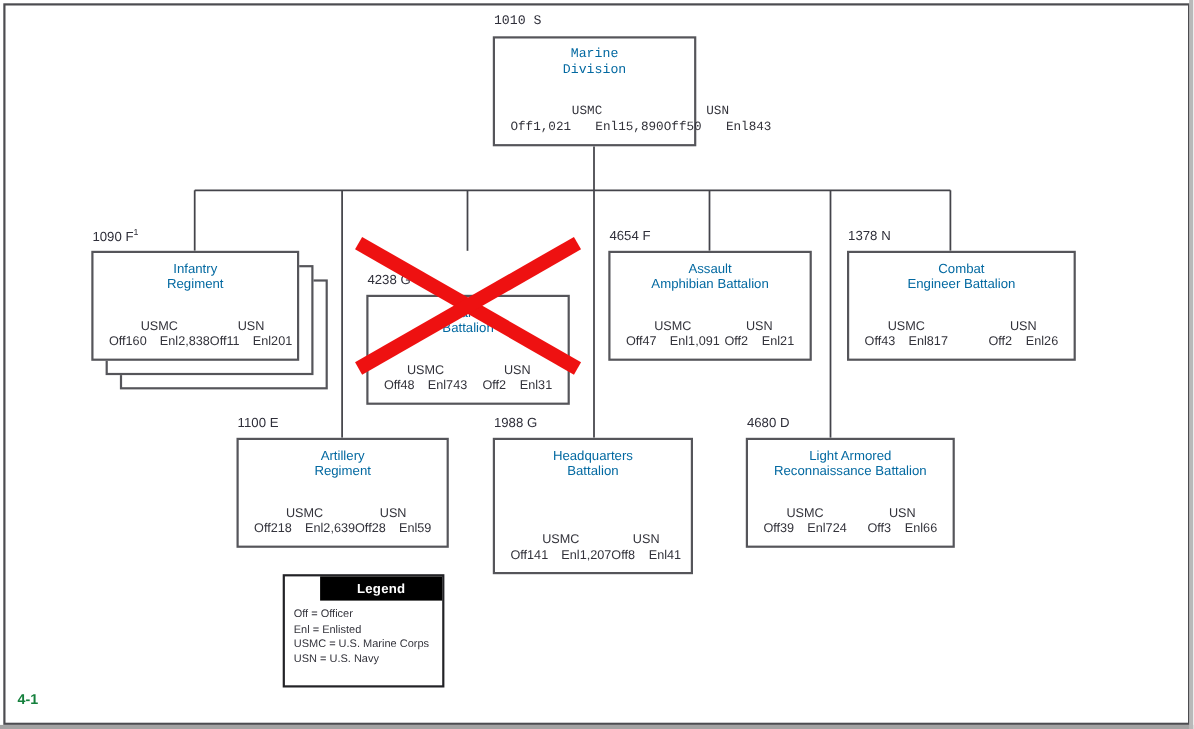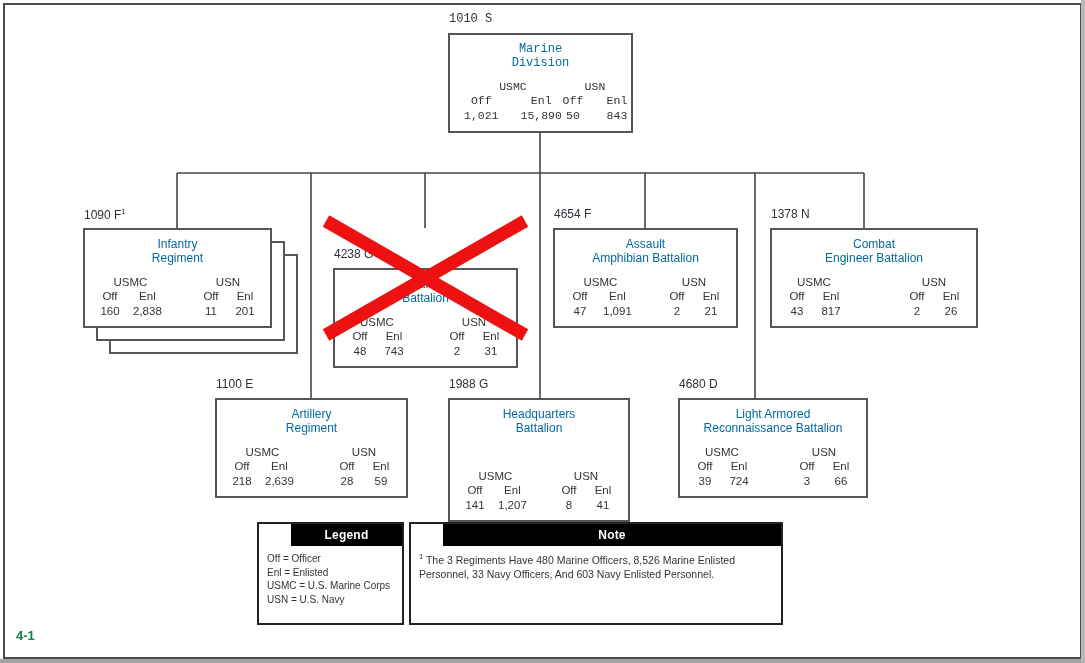--- a/index.html
+++ b/index.html
@@ -15,21 +15,21 @@
   .unit-id{position:absolute; top:-21px; left:1px; font-size:12px; color:#2f2f3a; white-space:nowrap;}
   .unit-id sup{font-size:8px;}
   .stack-layer{position:absolute; background:#ffffff; border:2px solid #55555a; box-sizing:border-box;}
   .unit-box{position:absolute; left:0; top:0; width:100%; height:100%; background:#ffffff; border:2px solid #55555a;
             box-sizing:border-box; display:flex; flex-direction:column; padding:7px 10px 7px; z-index:2;}
   .unit-title{text-align:center; font-size:12px; line-height:1.2; color:#0369a1;}
   .unit-stats{margin-top:auto; display:flex; justify-content:space-between; padding:0 4px;}
   .grp{text-align:center;}
   .grp-branch{font-size:11.5px; margin-bottom:1px;}
   .grp-cols{display:flex; gap:12px; justify-content:center;}
-  .col{display:flex; flex-direction:column; align-items:center; min-width:22px; font-size:11.5px; line-height:1.3;}
+  .col{display:flex; flex-direction:row; align-items:center; min-width:22px; font-size:11.5px; line-height:1.3;}
   .unit-division .grp-cols{gap:22px;}
 
   .panel{position:absolute; background:#ffffff; border:2px solid #222226; box-sizing:border-box;}
   .panel-header{background:#000000; color:#ffffff; font-weight:bold; font-size:12px; text-align:center;
                 height:22px; line-height:22px; letter-spacing:0.2px;margin-left:32px;}
   .panel-body{padding:6px 8px; font-size:10px; line-height:1.35; color:#33333b;}
   .panel-body .note-text{font-size:10.5px; line-height:1.4;}
   .panel-body sup{font-size:7.5px;}
 
   .page-number{position:absolute; left:16px; top:628px; font-size:13px; font-weight:bold; color:#15803d;}
@@ -369,24 +369,18 @@
   <div class="panel" style="left:257px; top:522px; width:147px; height:103px; z-index:3;">
     <div class="panel-header">Legend</div>
     <div class="panel-body">
       <div>Off = Officer</div>
       <div>Enl = Enlisted</div>
       <div>USMC = U.S. Marine Corps</div>
       <div>USN = U.S. Navy</div>
     </div>
   </div>
 
-  <div class="panel" style="left:409px; top:522px; width:374px; height:103px; z-index:3;">
-    <div class="panel-header">Note</div>
-    <div class="panel-body">
-      <div class="note-text"><sup>1</sup> <span>The 3 Regiments Have 480 Marine Officers, 8,526 Marine Enlisted Personnel, 33 Navy Officers, And 603 Navy Enlisted Personnel.</span></div>
-    </div>
-  </div>
 
   <div class="page-number">4-1</div>
 
   <div class="edge-strip-bottom"></div>
   <div class="edge-strip-right"></div>
 </div>
 
 </body></html>

